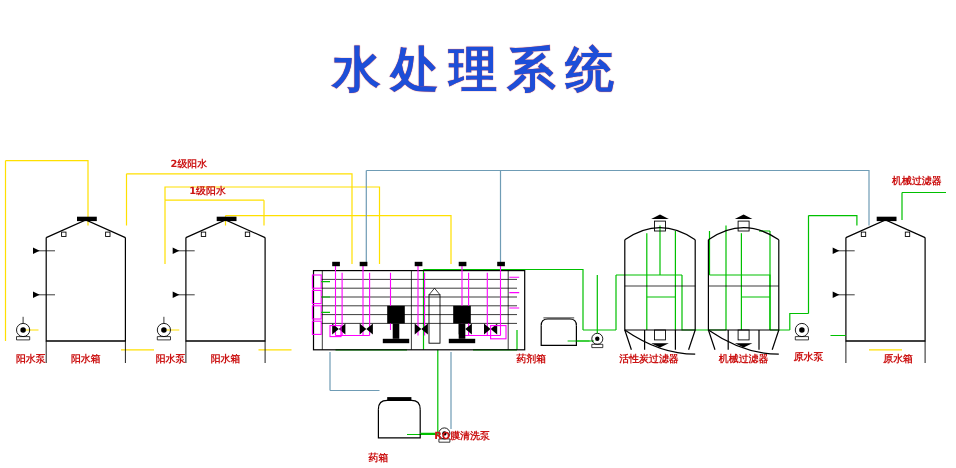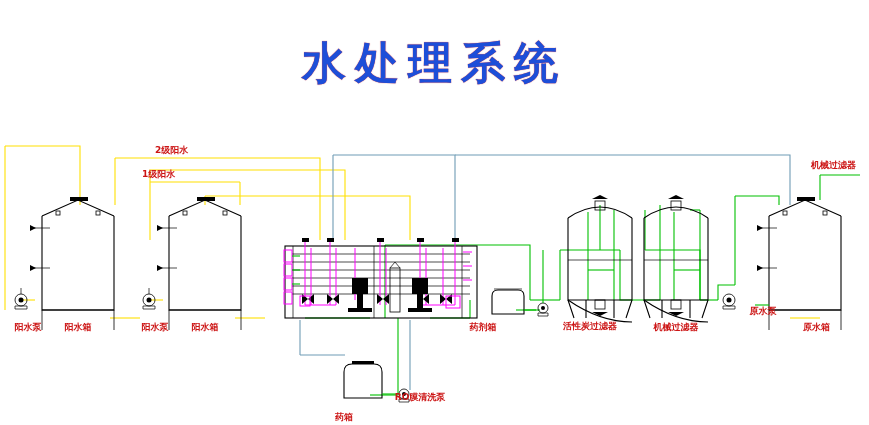--- a/index.html
+++ b/index.html
@@ -309,28 +309,28 @@
 
     <g>
       <circle class="tkthin" cx="404" cy="394" r="5"></circle>
       <circle class="blkf" cx="404" cy="394" r="2"></circle>
       <path class="bp" d="M399 399 L409 399 L409 402 L399 402 z"></path>
     </g>
 
   </svg>
 
   <div class="lbl" style="left:155px;top:145px;text-align:center;">2级阳水</div>
-  <div class="lbl" style="left:142px;top:169px;">1级阳水</div>
+  <div class="lbl" style="left:172px;top:169px;">1级阳水</div>
   <div class="lbl" style="left:811px;top:160px;">机械过滤器</div>
 
   <div class="lbl c" style="left:28px;top:322px;">阳水泵</div>
   <div class="lbl c" style="left:78px;top:322px;">阳水箱</div>
   <div class="lbl c" style="left:155px;top:322px;">阳水泵</div>
   <div class="lbl c" style="left:205px;top:322px;">阳水箱</div>
   <div class="lbl c" style="left:483px;top:322px;">药剂箱</div>
   <div class="lbl c" style="left:590px;top:322px;font-family:Liberation Mono, monospace;">活性炭过滤器</div>
   <div class="lbl c" style="left:676px;top:322px;">机械过滤器</div>
-  <div class="lbl c" style="left:735px;top:306px;margin-left:28px;">原水泵</div>
+  <div class="lbl c" style="left:735px;top:320px;">原水泵</div>
   <div class="lbl c" style="left:805px;top:322px;padding-left:23px;">原水箱</div>
   <div class="lbl c" style="left:344px;top:412px;">药箱</div>
   <div class="lbl c" style="left:420px;top:392px;">RO膜清洗泵</div>
 
 </div>
 
 </body></html>

